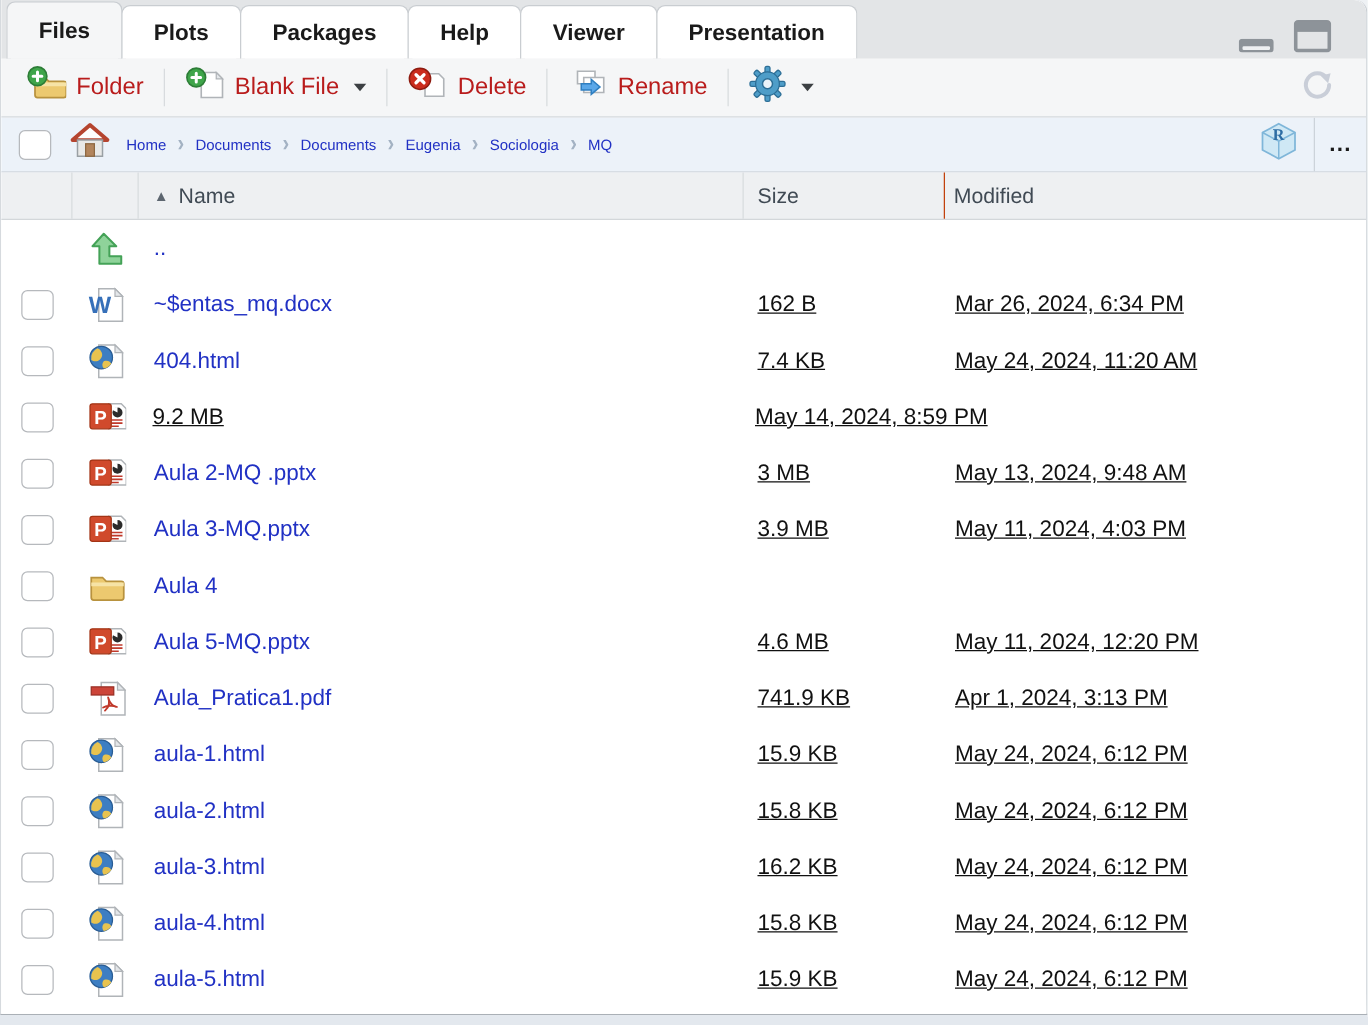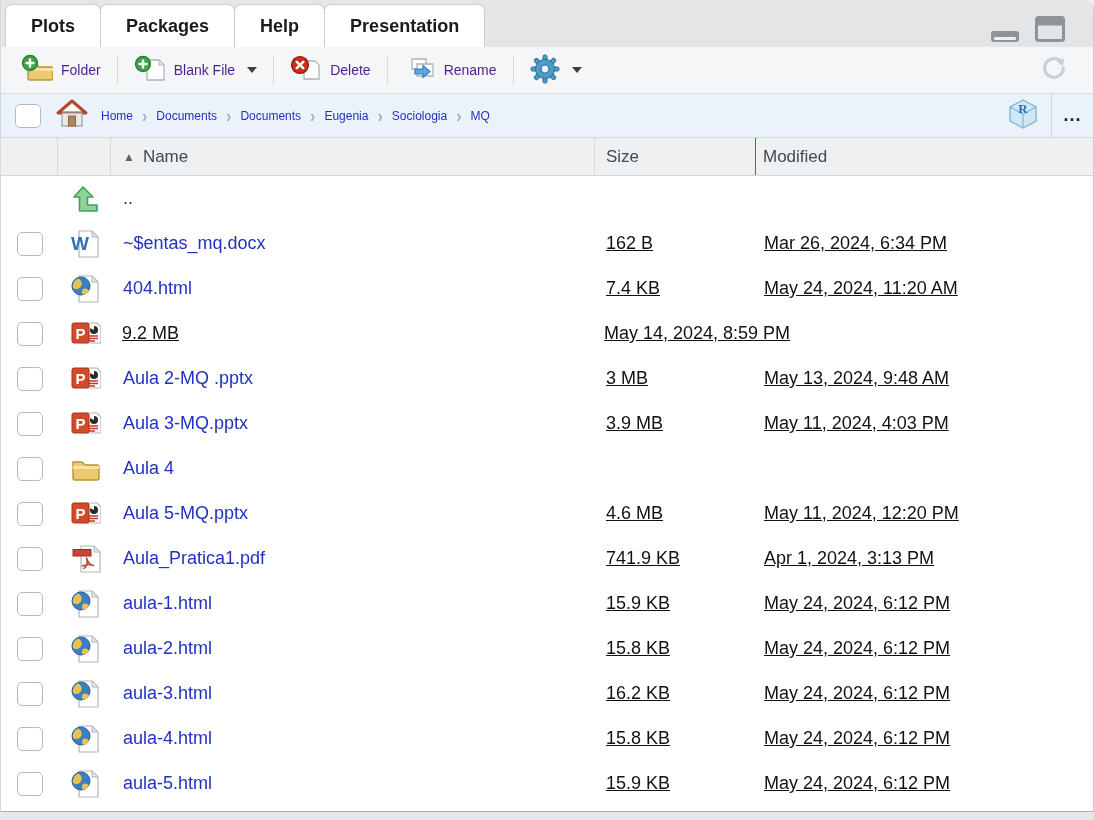--- a/index.html
+++ b/index.html
@@ -19,21 +19,21 @@
     margin-right:-1px; cursor:default; }
   .tab.active { background:#f5f6f7; height:46px; position:relative; z-index:2; }
   .tab:first-child { margin-left:4px; }
   .win-controls { position:absolute; right:28px; top:16px; display:flex; gap:16px; align-items:flex-end; }
   .win-btn { display:block; }
 
   
   .toolbar { height:47px; background:#f5f6f7; border-bottom:1px solid #d5dade;
     display:flex; align-items:center; padding:0 10px; position:relative; z-index:1; }
   .tbtn { display:flex; align-items:center; gap:8px; padding:4px 10px;
-    font-size:14px; color:#4c1d95; cursor:default; }
+    font-size:19px; color:#b91c1c; cursor:default; }
   .tsep { width:1px; height:30px; background:#d8dbde; margin:0 6px; }
   .caret { width:0; height:0; border-left:5px solid transparent; border-right:5px solid transparent;
     border-top:6px solid #3c4043; margin-left:4px; }
   .refresh { margin-left:auto; margin-right:14px; }
 
   
   .crumbbar { height:44px; background:#ecf2f9; border-bottom:1px solid #cfd6dd;
     display:flex; align-items:center; padding-left:14px; }
   .crumbs { display:flex; align-items:center; gap:9px; margin-left:12px; flex:1; }
   .crumb { color:#2131c4; font-size:12px; cursor:pointer; }
@@ -65,23 +65,25 @@
     border-radius:5px; cursor:pointer; }
   .hidden-box { visibility:hidden; }
   .icon-wrap { width:32px; height:34px; display:flex; align-items:center; justify-content:center; }
 </style>
 </head>
 <body>
 
 <div class="pane">
 
   <div class="tabbar">
+      <div class="tab active">Files</div>
       <div class="tab">Plots</div>
       <div class="tab">Packages</div>
       <div class="tab">Help</div>
+      <div class="tab">Viewer</div>
       <div class="tab">Presentation</div>
 
     <div class="win-controls">
       <span class="win-btn">
         <svg width="28" height="11">
             <rect x="0" y="0" width="28" height="11" rx="3" fill="#8d9399"></rect>
             <rect x="3" y="6" width="22" height="3" rx="1" fill="#eef0f2"></rect>
           </svg>
       </span>
       <span class="win-btn">

